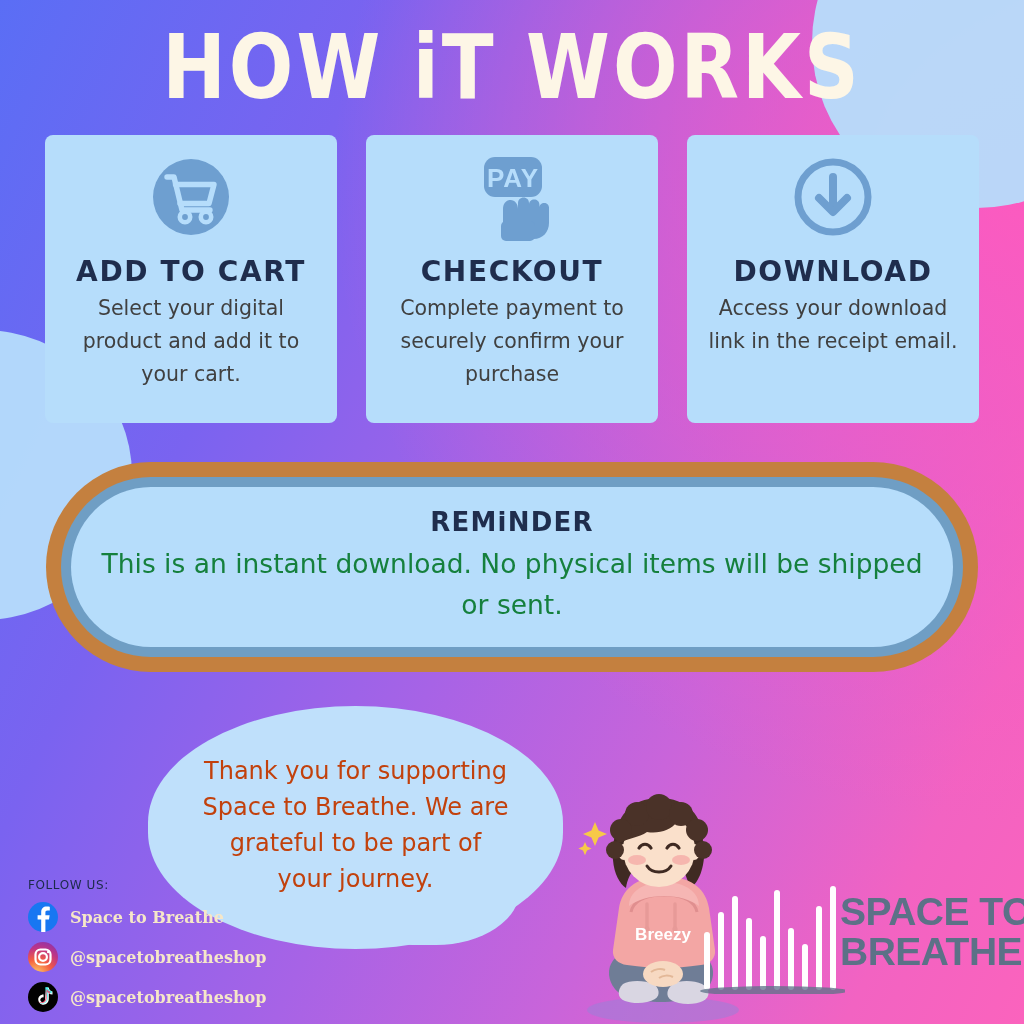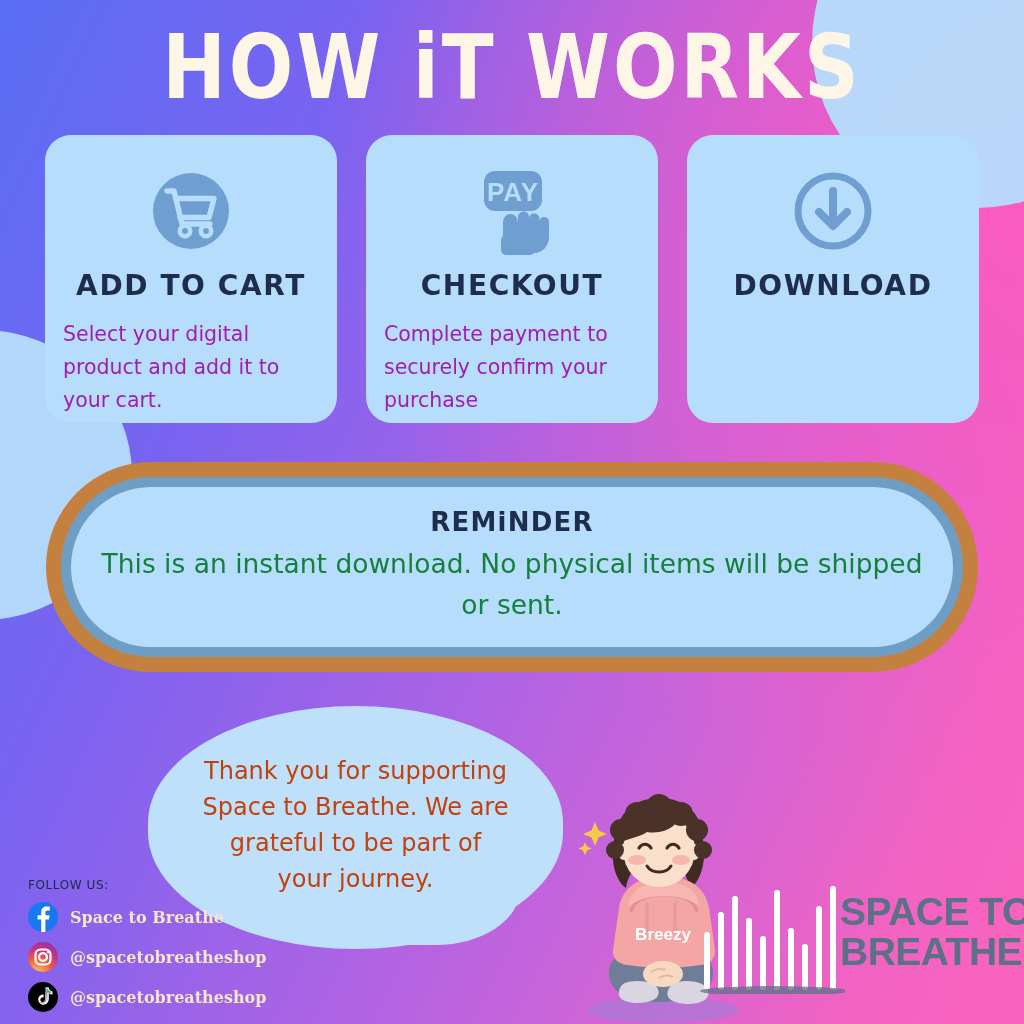--- a/index.html
+++ b/index.html
@@ -24,31 +24,31 @@
     position:absolute;left:0;right:0;top:18px;text-align:center;
     font-family:"DejaVu Sans","Liberation Sans",sans-serif;
     font-size:76px;line-height:84px;font-weight:700;letter-spacing:3px;
     color:#fdf6e6;
     transform:scaleY(1.18);transform-origin:top center;
   }
 
   
   #cards{position:absolute;left:45px;top:135px;width:934px;height:288px;display:flex;gap:29px;}
   .card{
-    flex:1;background:#b6ddfb;border-radius:26px;
+    flex:1;background:#b6ddfb;border-radius:8px;
     display:flex;flex-direction:column;align-items:center;
-    padding:32px 18px 0;box-sizing:border-box;
+    padding:18px 18px 0;box-sizing:border-box;
   }
   .card-icon{height:88px;display:flex;align-items:center;justify-content:center;}
   .card-title{
     margin-top:14px;color:#1f2d4d;font-size:28px;letter-spacing:1.6px;font-weight:700;
     text-align:center;
   }
   .card-desc{
-    margin-top:16px;color:#a21caf;font-size:20.5px;line-height:33px;
+    margin-top:4px;color:#404040;font-size:20.5px;line-height:33px;text-align:center;
     font-family:"DejaVu Sans","Liberation Sans",sans-serif;
   }
 
   
   #reminder-outer{
     position:absolute;left:46px;top:462px;width:932px;height:210px;
     background:#c4803f;border-radius:105px;box-sizing:border-box;padding:15px;
   }
   #reminder-mid{
     width:100%;height:100%;background:#6f9ec4;border-radius:92px;box-sizing:border-box;padding:10px;
@@ -149,20 +149,21 @@
       <div class="card-icon">
         <svg width="88" height="88" viewBox="0 0 88 88">
           <circle cx="44" cy="44" r="35" fill="none" stroke="#6e9fd0" stroke-width="7"></circle>
           <g stroke="#6e9fd0" stroke-width="8" stroke-linecap="round" stroke-linejoin="round" fill="none">
             <path d="M44 24v33"></path>
             <path d="M30 45l14 14 14-14"></path>
           </g>
         </svg>
       </div>
       <div class="card-title">DOWNLOAD</div>
+      <div class="card-desc">Access your download link in the receipt email.</div>
     </div>
 
   </div>
 
   <div id="reminder-outer">
     <div id="reminder-mid">
       <div id="reminder-inner">
         <div id="reminder-title">REMiNDER</div>
         <div id="reminder-text">This is an instant download. No physical items will be shipped or sent.</div>
       </div>

